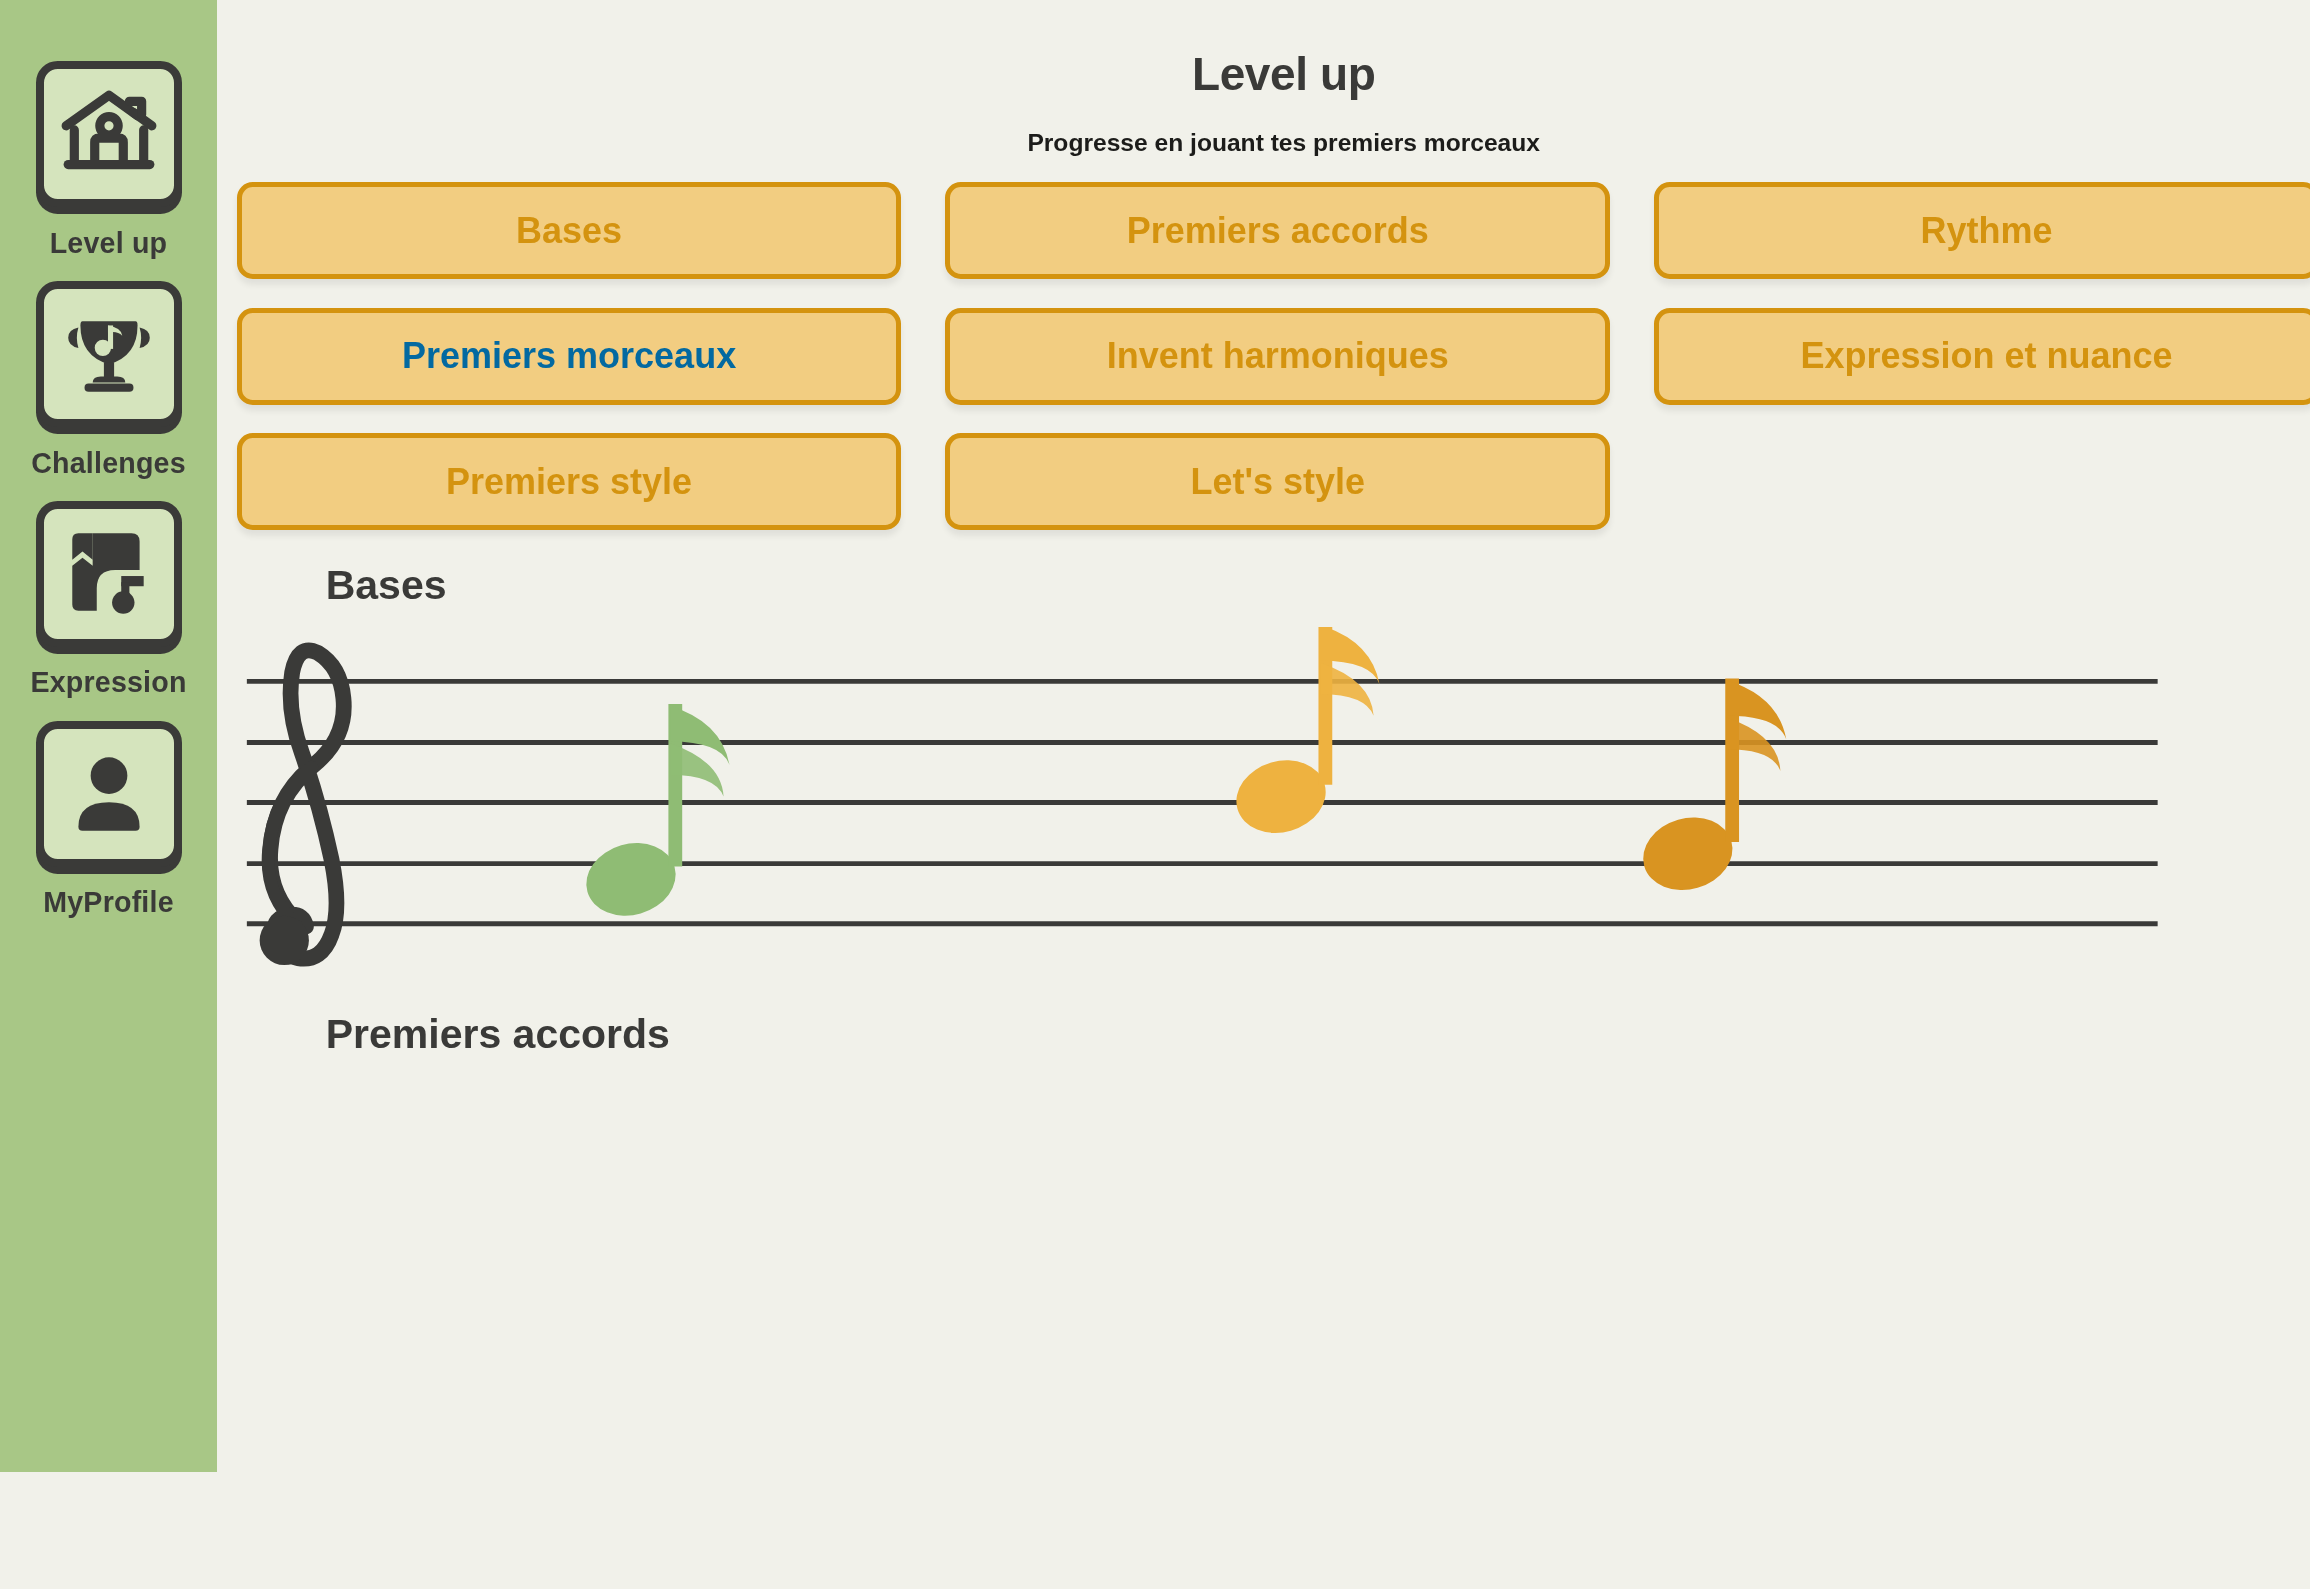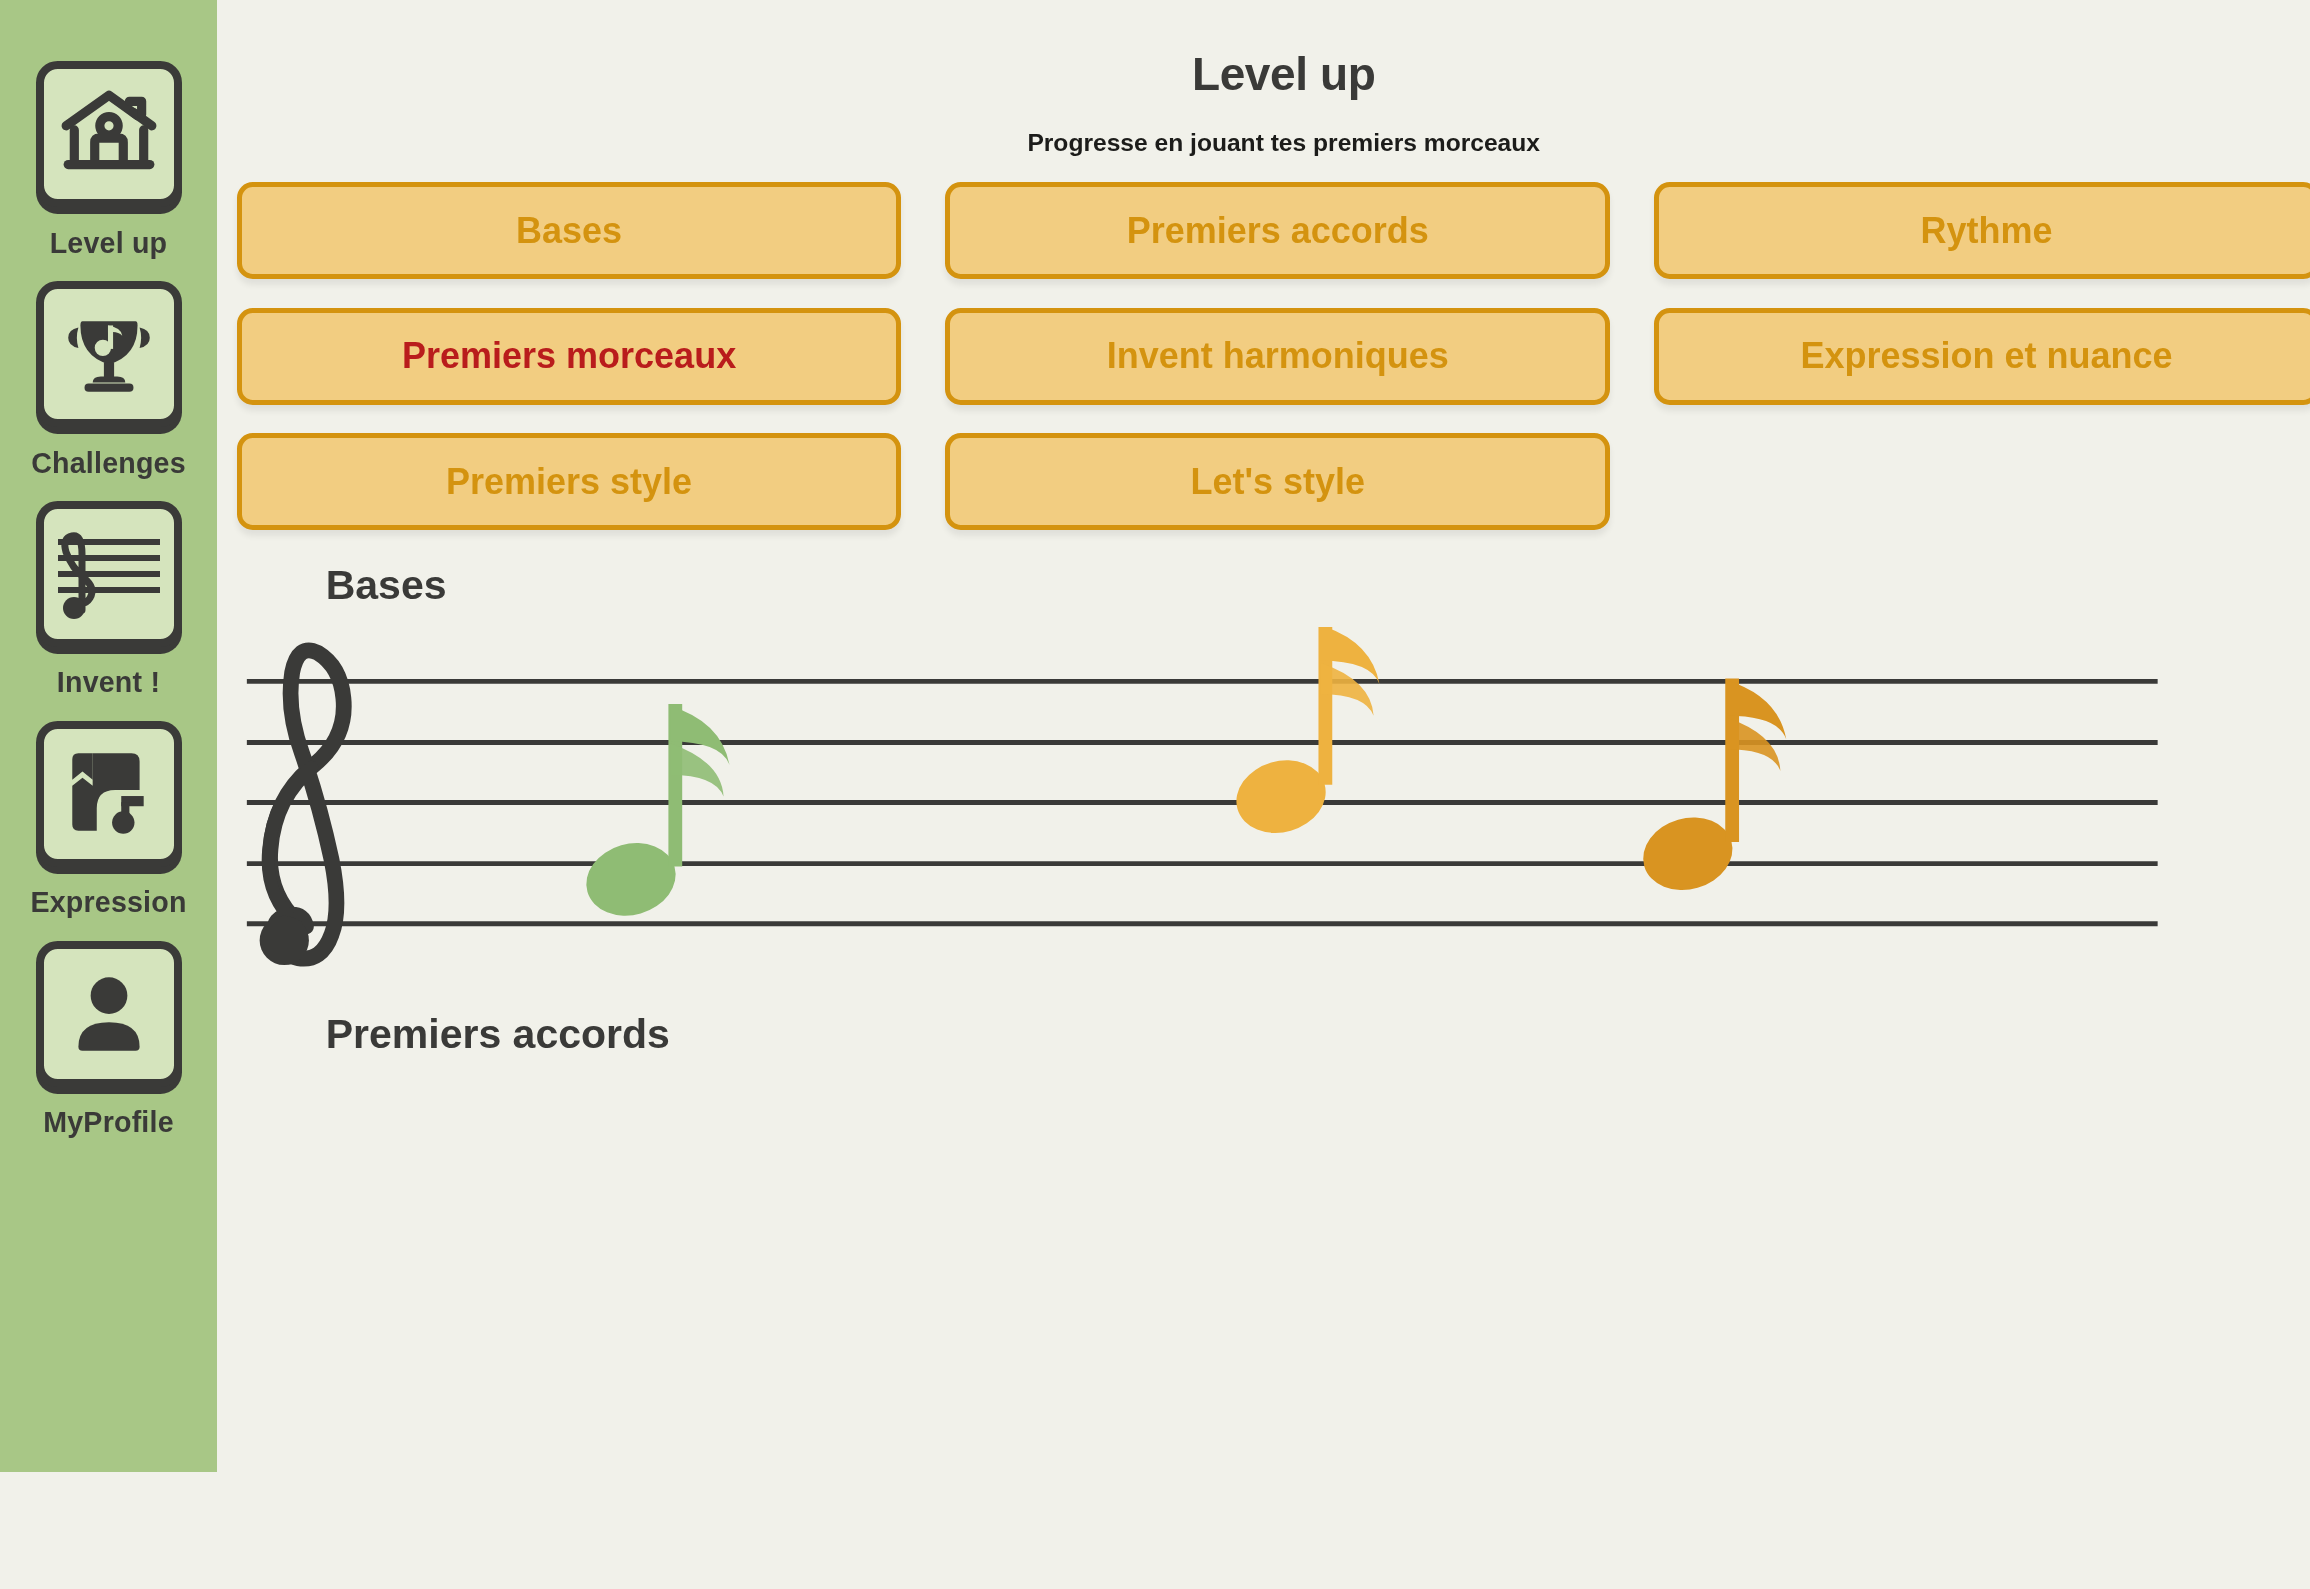--- a/index.html
+++ b/index.html
@@ -101,21 +101,21 @@
     font-size: 36px;
     font-weight: bold;
     font-family: "Liberation Sans", sans-serif;
     display: flex;
     align-items: center;
     justify-content: center;
     cursor: pointer;
     box-shadow: 0 5.9px 6.9px rgba(0,0,0,0.07);
     line-height: 1;
   }
-  .lesson-btn.active { color: #b91c1c; }
+  .lesson-btn.active { color: #0369a1; }
 
   .section-heading {
     font-size: 41px;
     font-weight: bold;
     color: #3a3a38;
     margin-left: 89px;
     margin-top: 31.5px;
   }
 
   .staff-wrap {
@@ -173,37 +173,20 @@
           <g fill="#d5e4bd">
             <circle cx="44" cy="44" r="8"></circle>
             <rect x="49" y="22" width="5" height="23"></rect>
             <path d="M49 22 Q62 24 63 32 Q58 27 49 29 Z"></path>
           </g>
         </svg>
       </div>
       <div class="nav-label">Challenges</div>
     </div>
 
-    <div class="nav-item">
-      <div class="nav-icon">
-        <svg width="110" height="102" viewBox="0 0 110 100">
-          <g stroke="#3a3a38" stroke-width="6">
-            <line x1="4" y1="18" x2="106" y2="18"></line>
-            <line x1="4" y1="34" x2="106" y2="34"></line>
-            <line x1="4" y1="50" x2="106" y2="50"></line>
-            <line x1="4" y1="66" x2="106" y2="66"></line>
-          </g>
-          <g fill="none" stroke="#3a3a38" stroke-width="7" stroke-linecap="round">
-            <path d="M28 86 L28 30 Q28 10 18 12 Q8 14 12 28 Q18 44 30 54 Q42 64 36 74 Q31 82 22 78"></path>
-          </g>
-          <circle cx="20" cy="84" r="11" fill="#3a3a38"></circle>
-        </svg>
-      </div>
-      <div class="nav-label">Invent !</div>
-    </div>
 
     <div class="nav-item">
       <div class="nav-icon">
         <svg width="102" height="102" viewBox="0 0 100 100">
           <g fill="#3a3a38">
             <path d="M14 16 Q14 10 20 10 L34 10 L34 36 L24 28 L14 36 Z"></path>
             <path d="M38 10 L72 10 Q80 10 80 18 L80 46 L56 46 Q38 46 38 64 L38 86 L20 86 Q14 86 14 80 L14 42 L24 34 L34 42 L34 10 Z"></path>
             <rect x="62" y="52" width="22" height="10"></rect>
             <rect x="62" y="58" width="8" height="22"></rect>
             <circle cx="64" cy="78" r="11"></circle>

